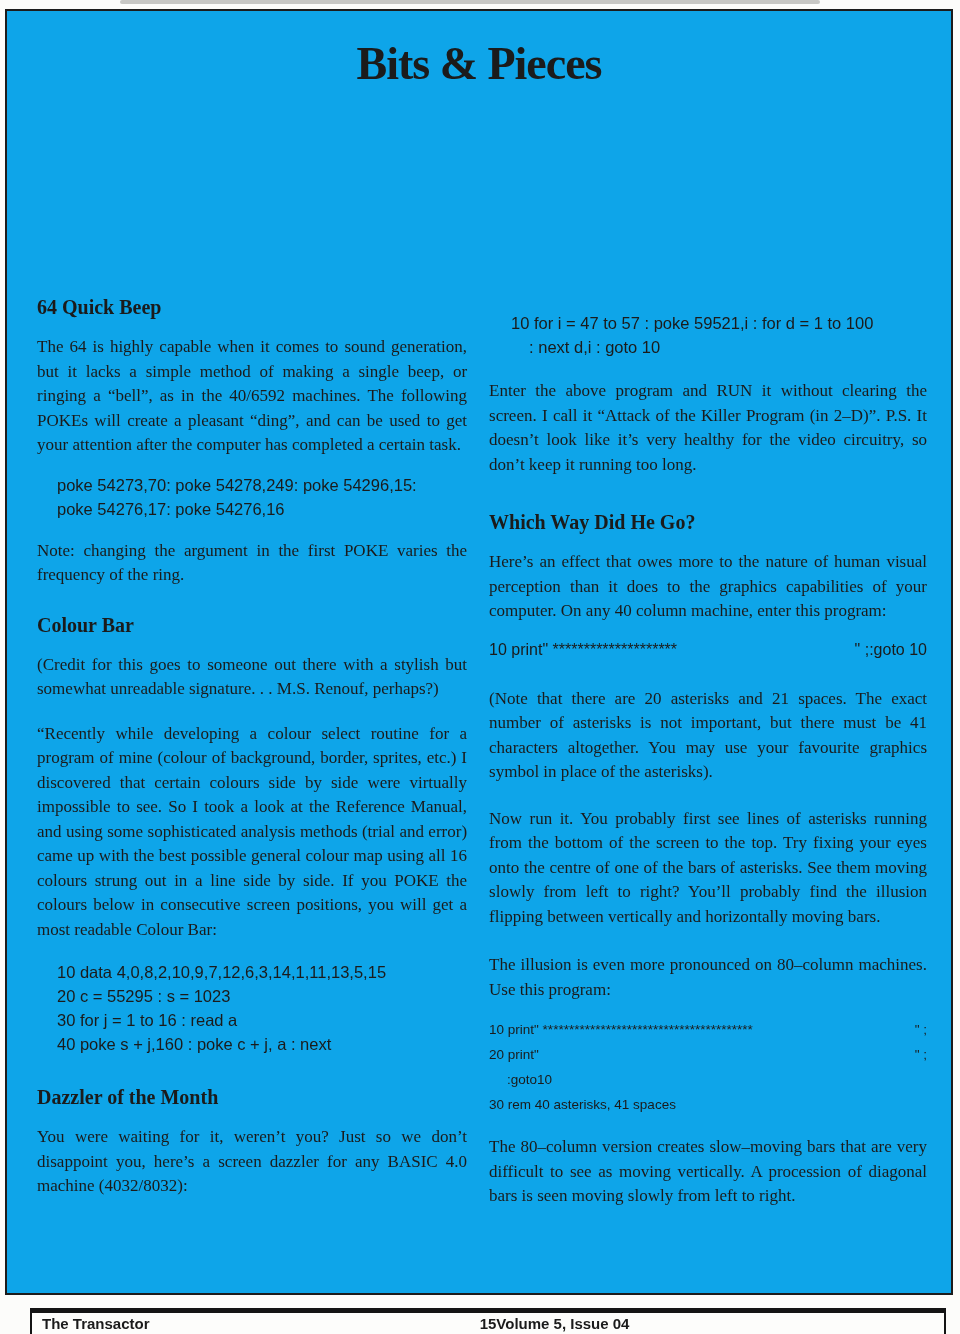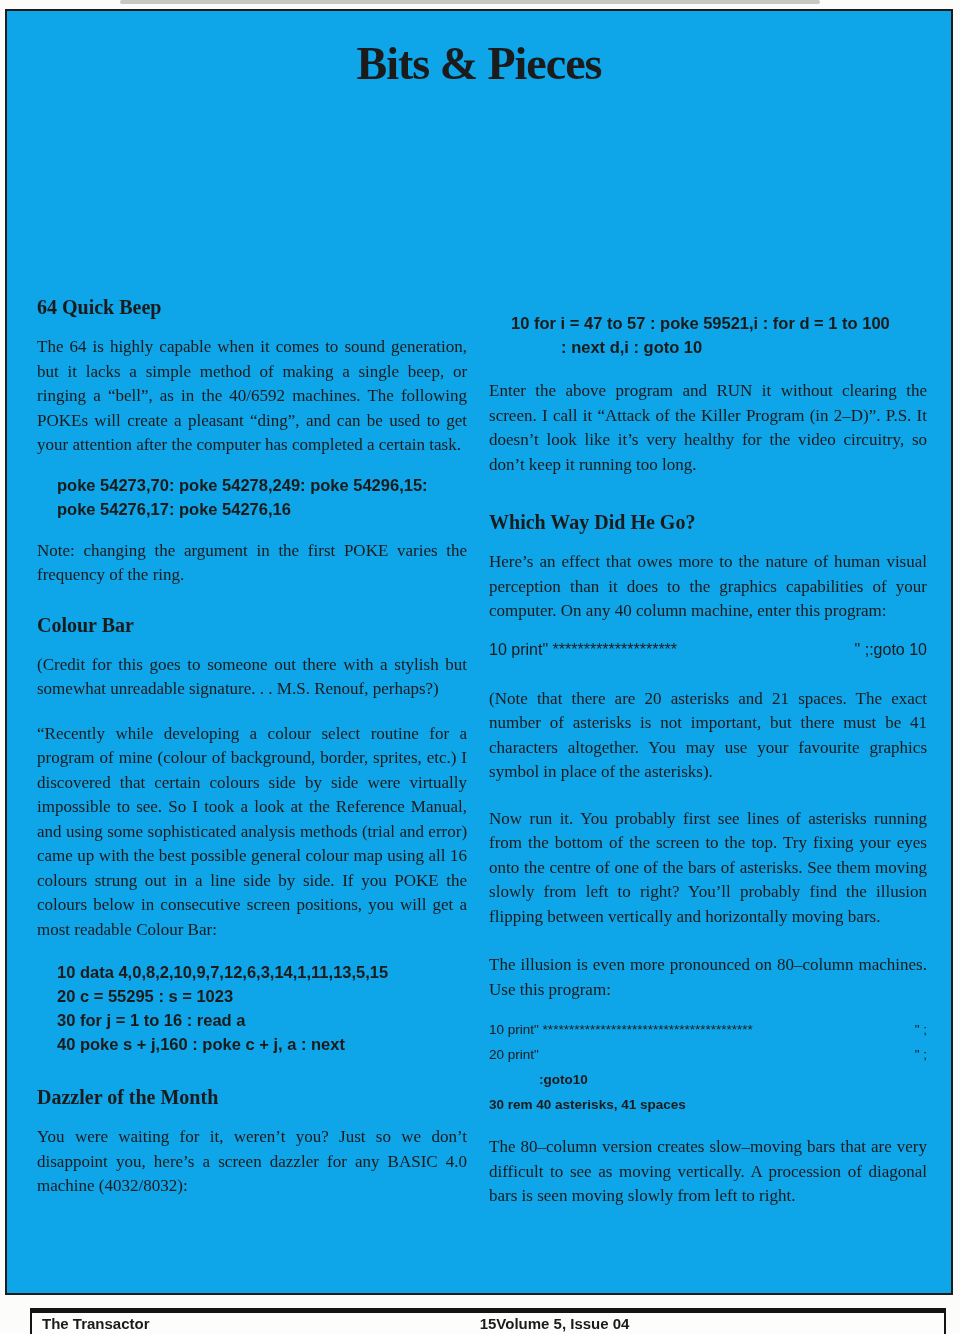--- a/index.html
+++ b/index.html
@@ -50,23 +50,22 @@
     margin:0 0 15px 0;
   }
   .code-block {
     font-family:"Liberation Sans", sans-serif;
     margin:14px 0 18px 20px;
   }
   .code-line {
     font-size:16.5px; line-height:24px;
     white-space:pre;
     font-family:"Liberation Sans", sans-serif;
-    font-weight:bold;
   }
-  .code-indent { padding-left:18px;margin-left:32px; }
+  .code-indent { padding-left:18px; }
   .flex-line {
     display:flex; justify-content:space-between;
     white-space:pre;
     font-family:"Liberation Sans", sans-serif;
   }
   .prog40 {
     font-size:16px; line-height:22px;
     margin:8px 0 26px 0;
   }
   .prog80 {

